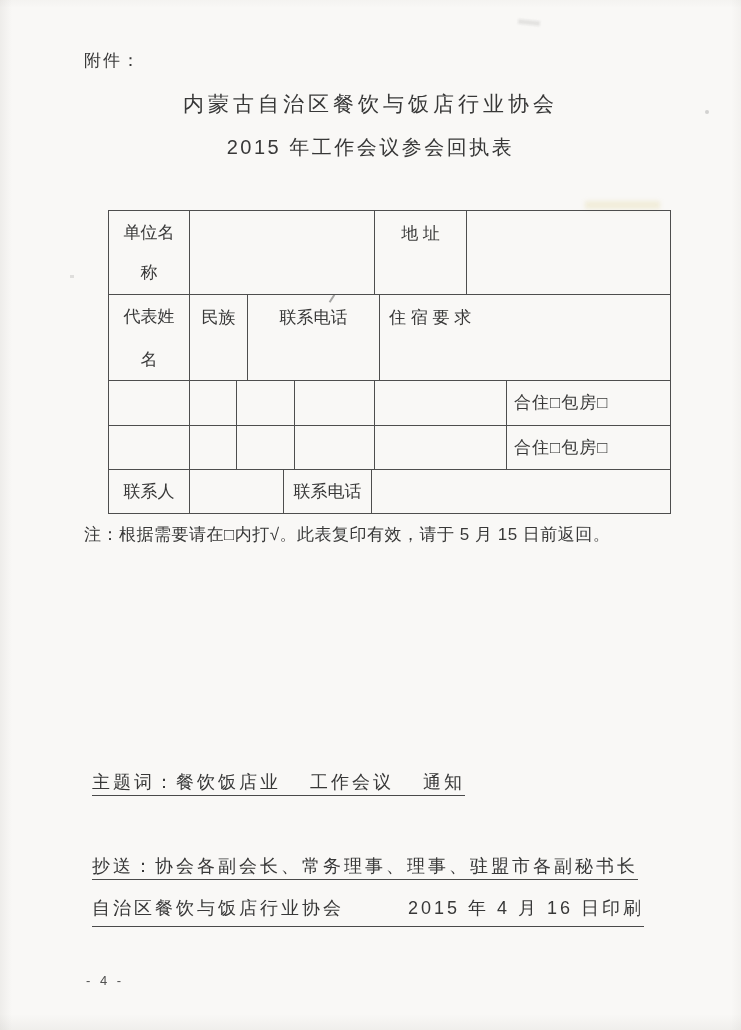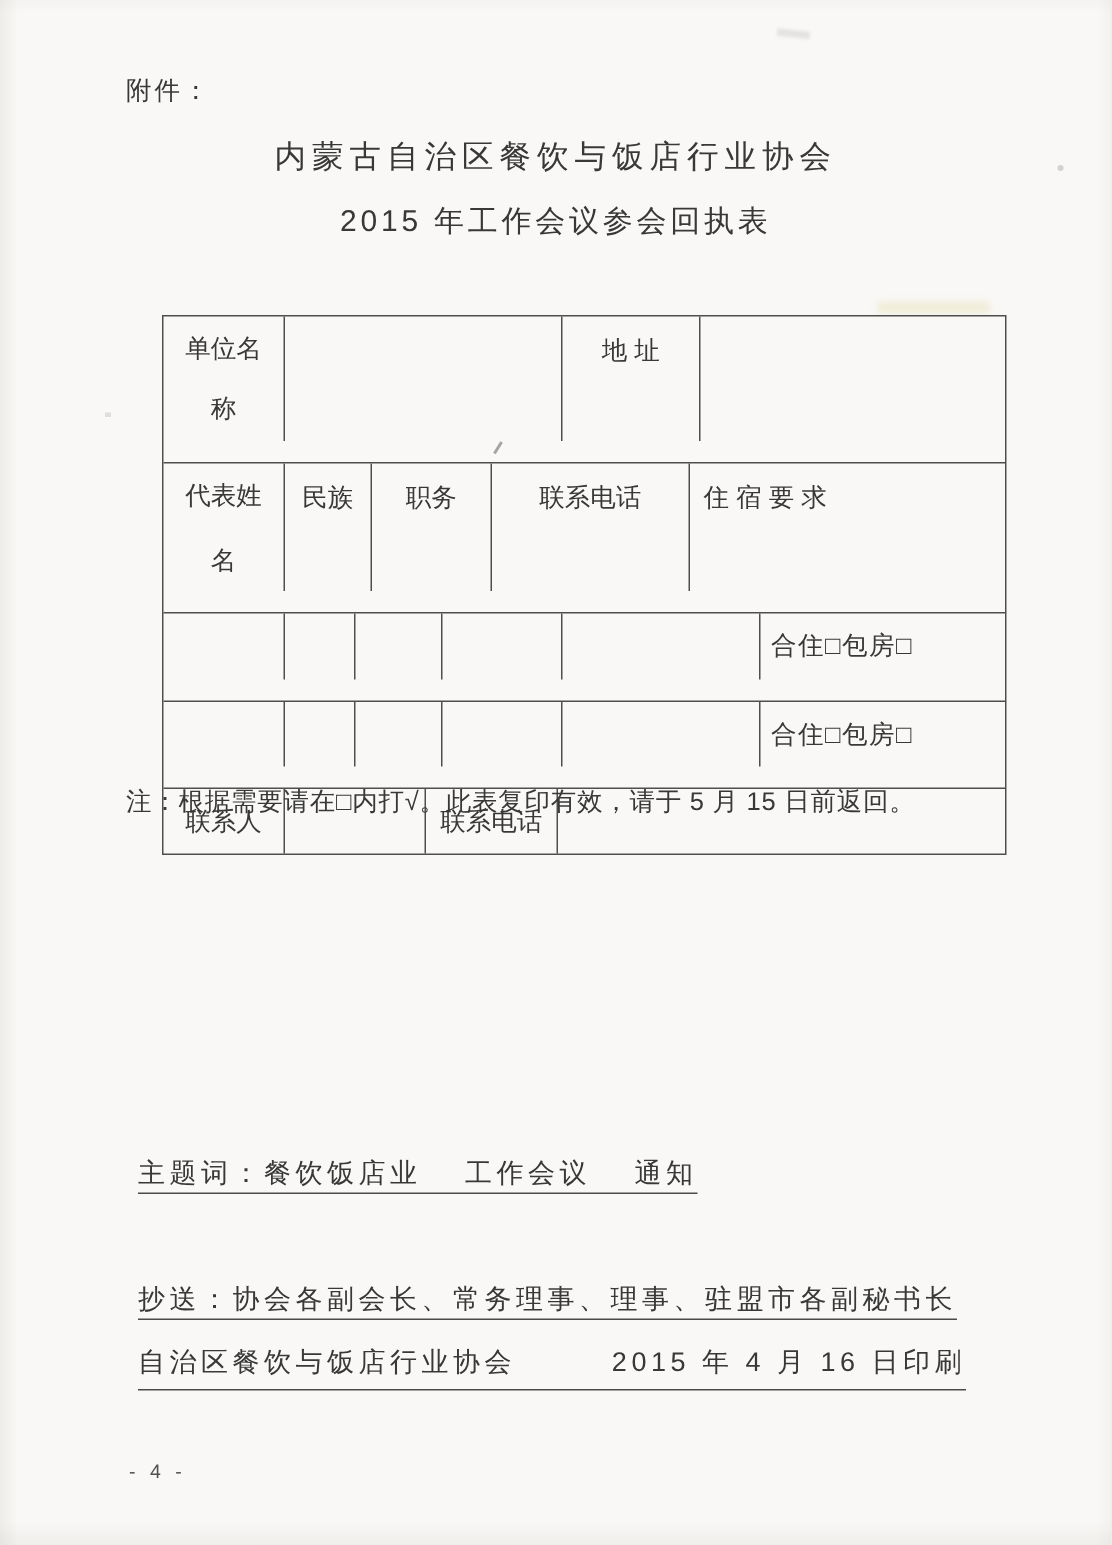--- a/index.html
+++ b/index.html
@@ -41,21 +41,21 @@
   .title1{font-size:21px;letter-spacing:4px;font-weight:500;}
   .title2{font-size:20px;letter-spacing:2.5px;font-weight:500;margin-top:16px;}
 
   
   .form-table{
     position:absolute;left:108px;top:210px;
     width:563px;box-sizing:border-box;
     border:1.5px solid var(--bd);
   }
   .t-row{display:flex;}
-  .t-row + .t-row{border-top:1.4px solid var(--bd);margin-top:14px;}
+  .t-row + .t-row{border-top:1.4px solid var(--bd);}
   .cell{
     box-sizing:border-box;
     border-left:1.4px solid var(--bd);
     display:flex;justify-content:center;
     font-size:17px;line-height:22px;
     flex:0 0 auto;
   }
   .cell.first{border-left:none;}
   .cell.fill{flex:1 1 auto;}
   .r1{height:83px;}
@@ -138,23 +138,20 @@
       <div class="cell fill"></div>
     </div>
 
     <div class="t-row r2">
       <div class="cell first w80 wrap2 lh43">
           <span>代表姓名</span>
         </div>
       <div class="cell w58 top">
           <span>民族</span>
         </div>
-      <div class="cell w80 top">
-          <span>职务</span>
-        </div>
       <div class="cell w132 top">
           <span>联系电话</span>
         </div>
       <div class="cell fill top" style="justify-content:flex-start;padding-left:9px;">
           <span>住 宿 要 求</span>
         </div>
     </div>
 
     <div class="t-row r3">
       <div class="cell first w80"></div>

